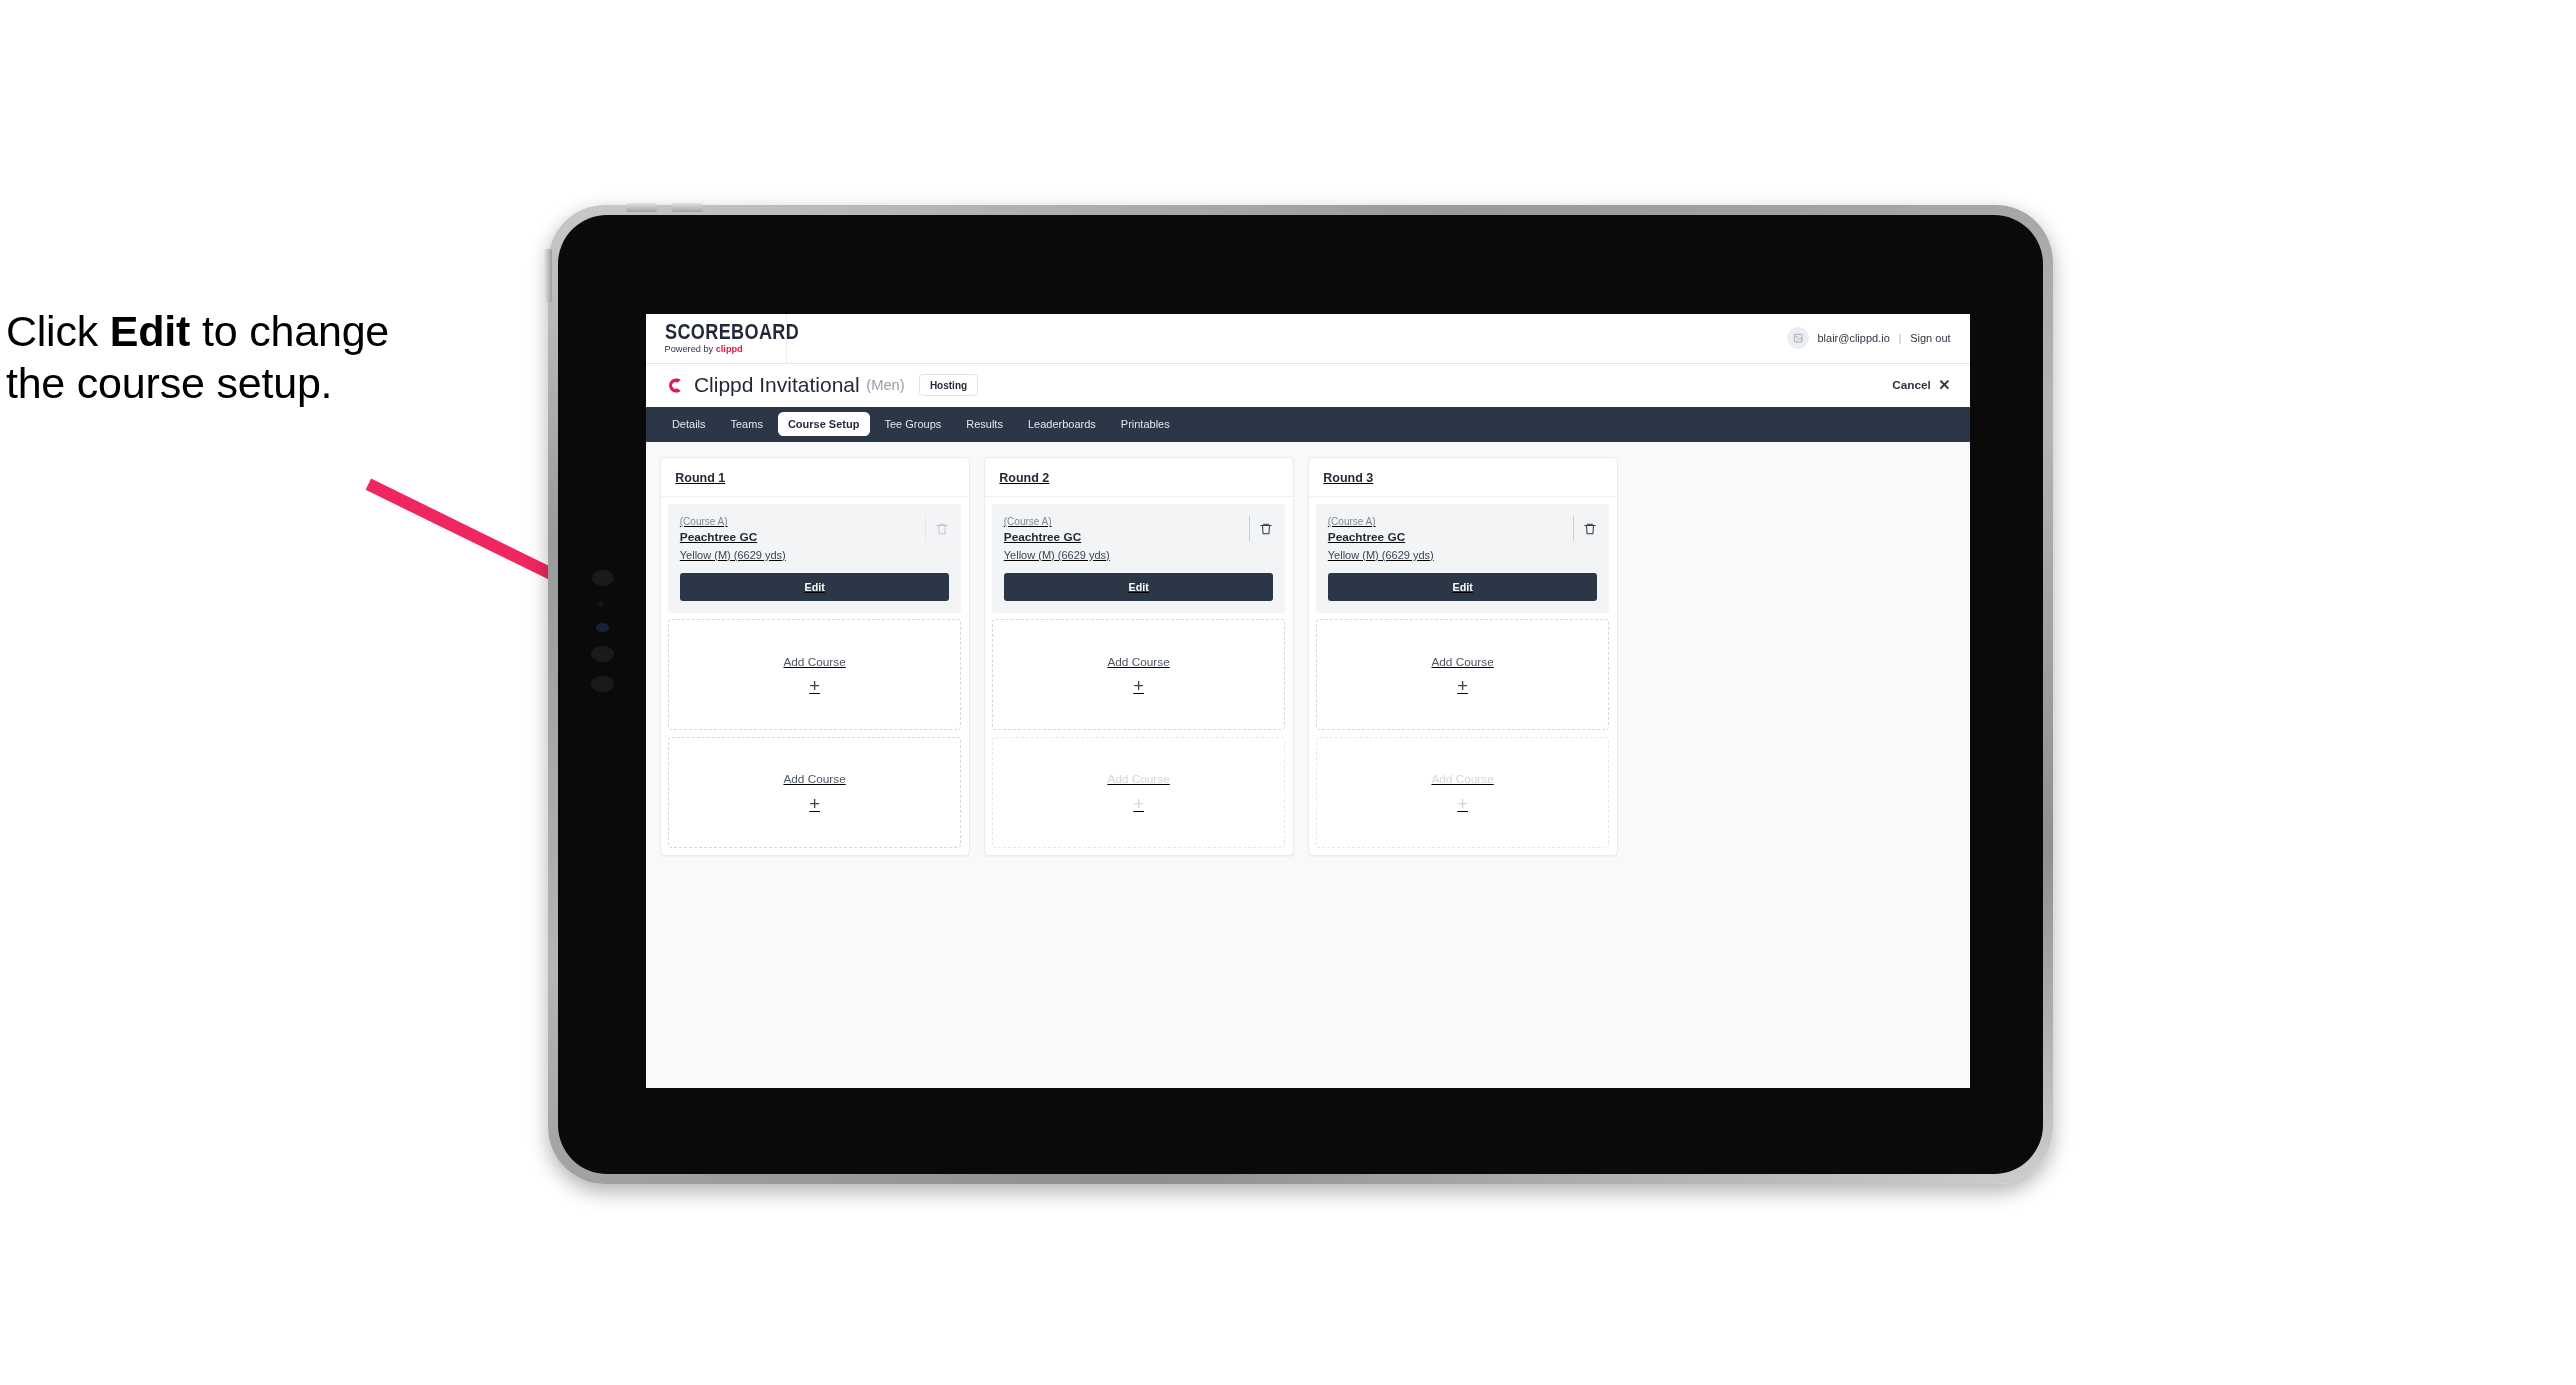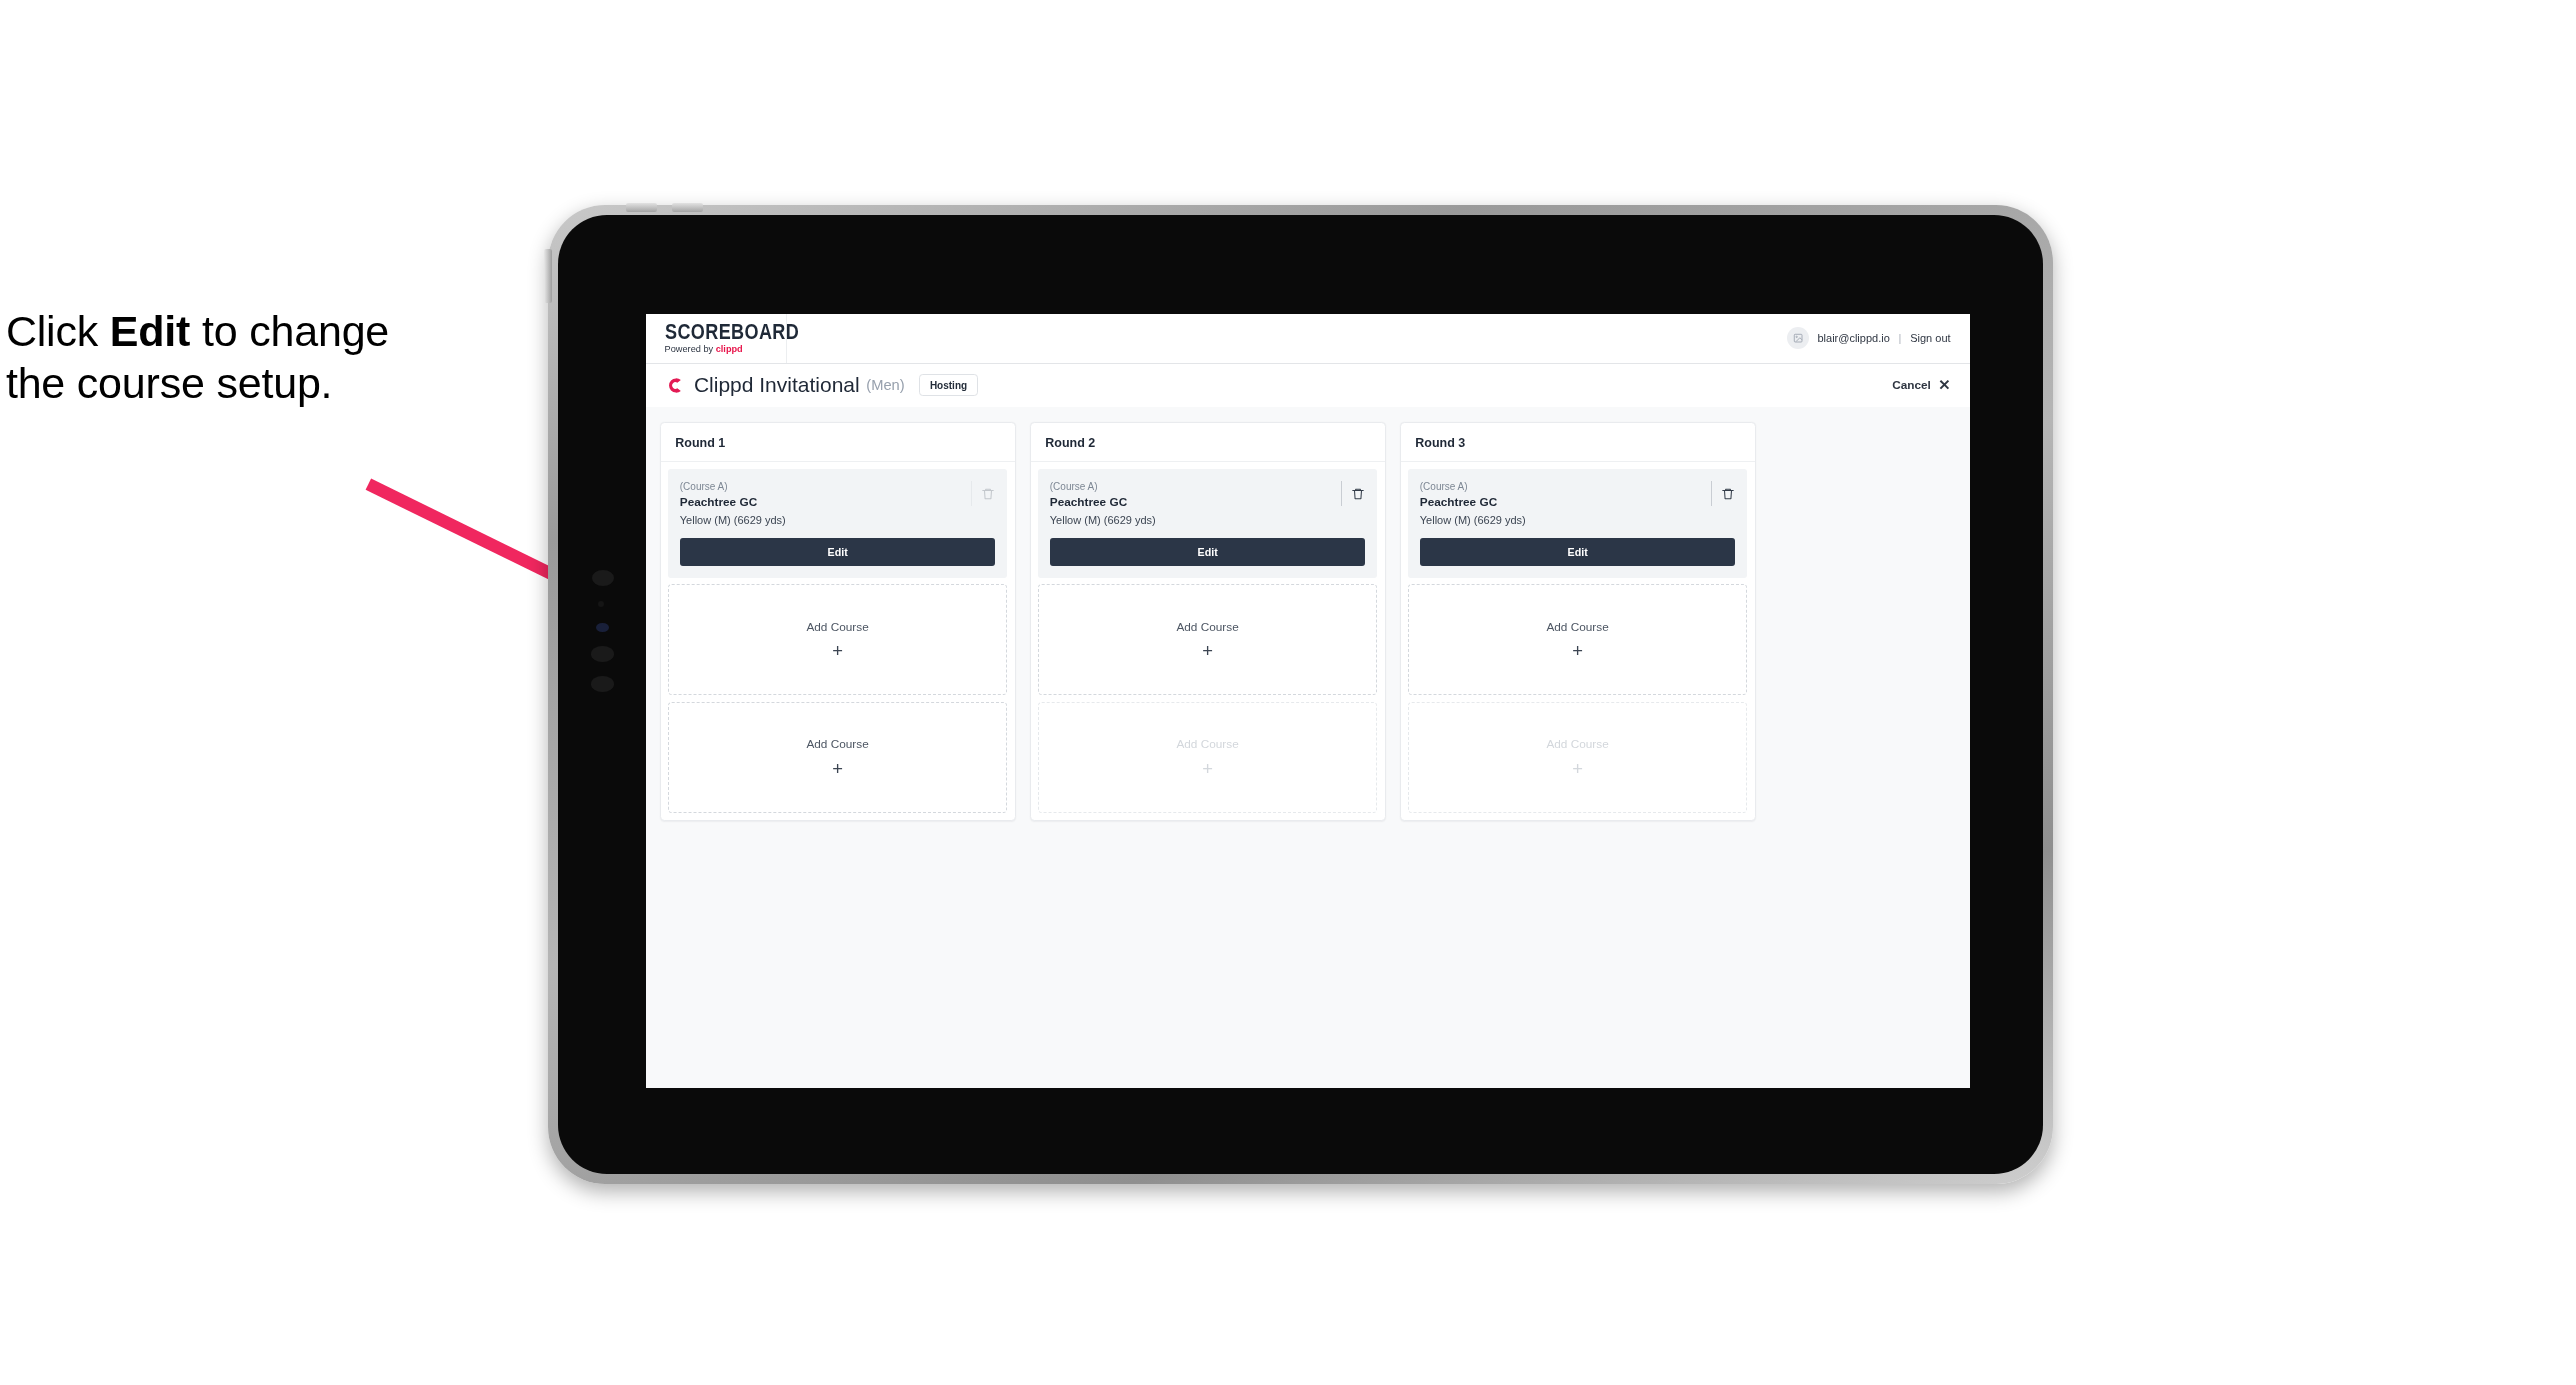--- a/index.html
+++ b/index.html
@@ -226,27 +226,28 @@
   }
 
   
   #rounds {
     display: flex;
     gap: 14px;
     padding: 15.5px 0 0 14px;
     align-items: flex-start;
   }
   .round-panel {
-    width: 356px;
+    width: 310px;
     background: #ffffff;
     border: 0.7px solid #e9ebee;
     border-radius: 4.4px;
     box-sizing: border-box;
     box-shadow: 0 0.7px 1.5px rgba(16,24,40,0.05);
     overflow: hidden;
+    text-decoration: underline;
   }
   .round-head {
     padding: 12.5px 14.7px 11px 14.7px;
     font-size: 12.5px;
     font-weight: 700;
     color: #1f2836;
     border-bottom: 0.7px solid #eef0f2;
   }
   .round-body { padding: 7.4px 7.4px 7.4px 7.4px; }
 
@@ -366,20 +367,29 @@
         </div>
         <span id="tour-title">Clippd Invitational</span>
         <span id="tour-gender">(Men)</span>
         <span id="hosting-badge">Hosting</span>
         <div id="tourbar-right">
           <span>Cancel</span>
           <span id="cancel-x">✕</span>
         </div>
       </div>
 
+      <div id="tabs">
+        <div class="tab">Details</div>
+        <div class="tab">Teams</div>
+        <div class="tab active">Course Setup</div>
+        <div class="tab">Tee Groups</div>
+        <div class="tab">Results</div>
+        <div class="tab">Leaderboards</div>
+        <div class="tab">Printables</div>
+      </div>
 
       <div id="rounds">
 
         <div class="round-panel">
           <div class="round-head">Round 1</div>
           <div class="round-body">
             <div class="course-card">
               <div class="course-card-top">
                 <div class="course-card-text">
                   <div class="course-label">(Course A)</div>

